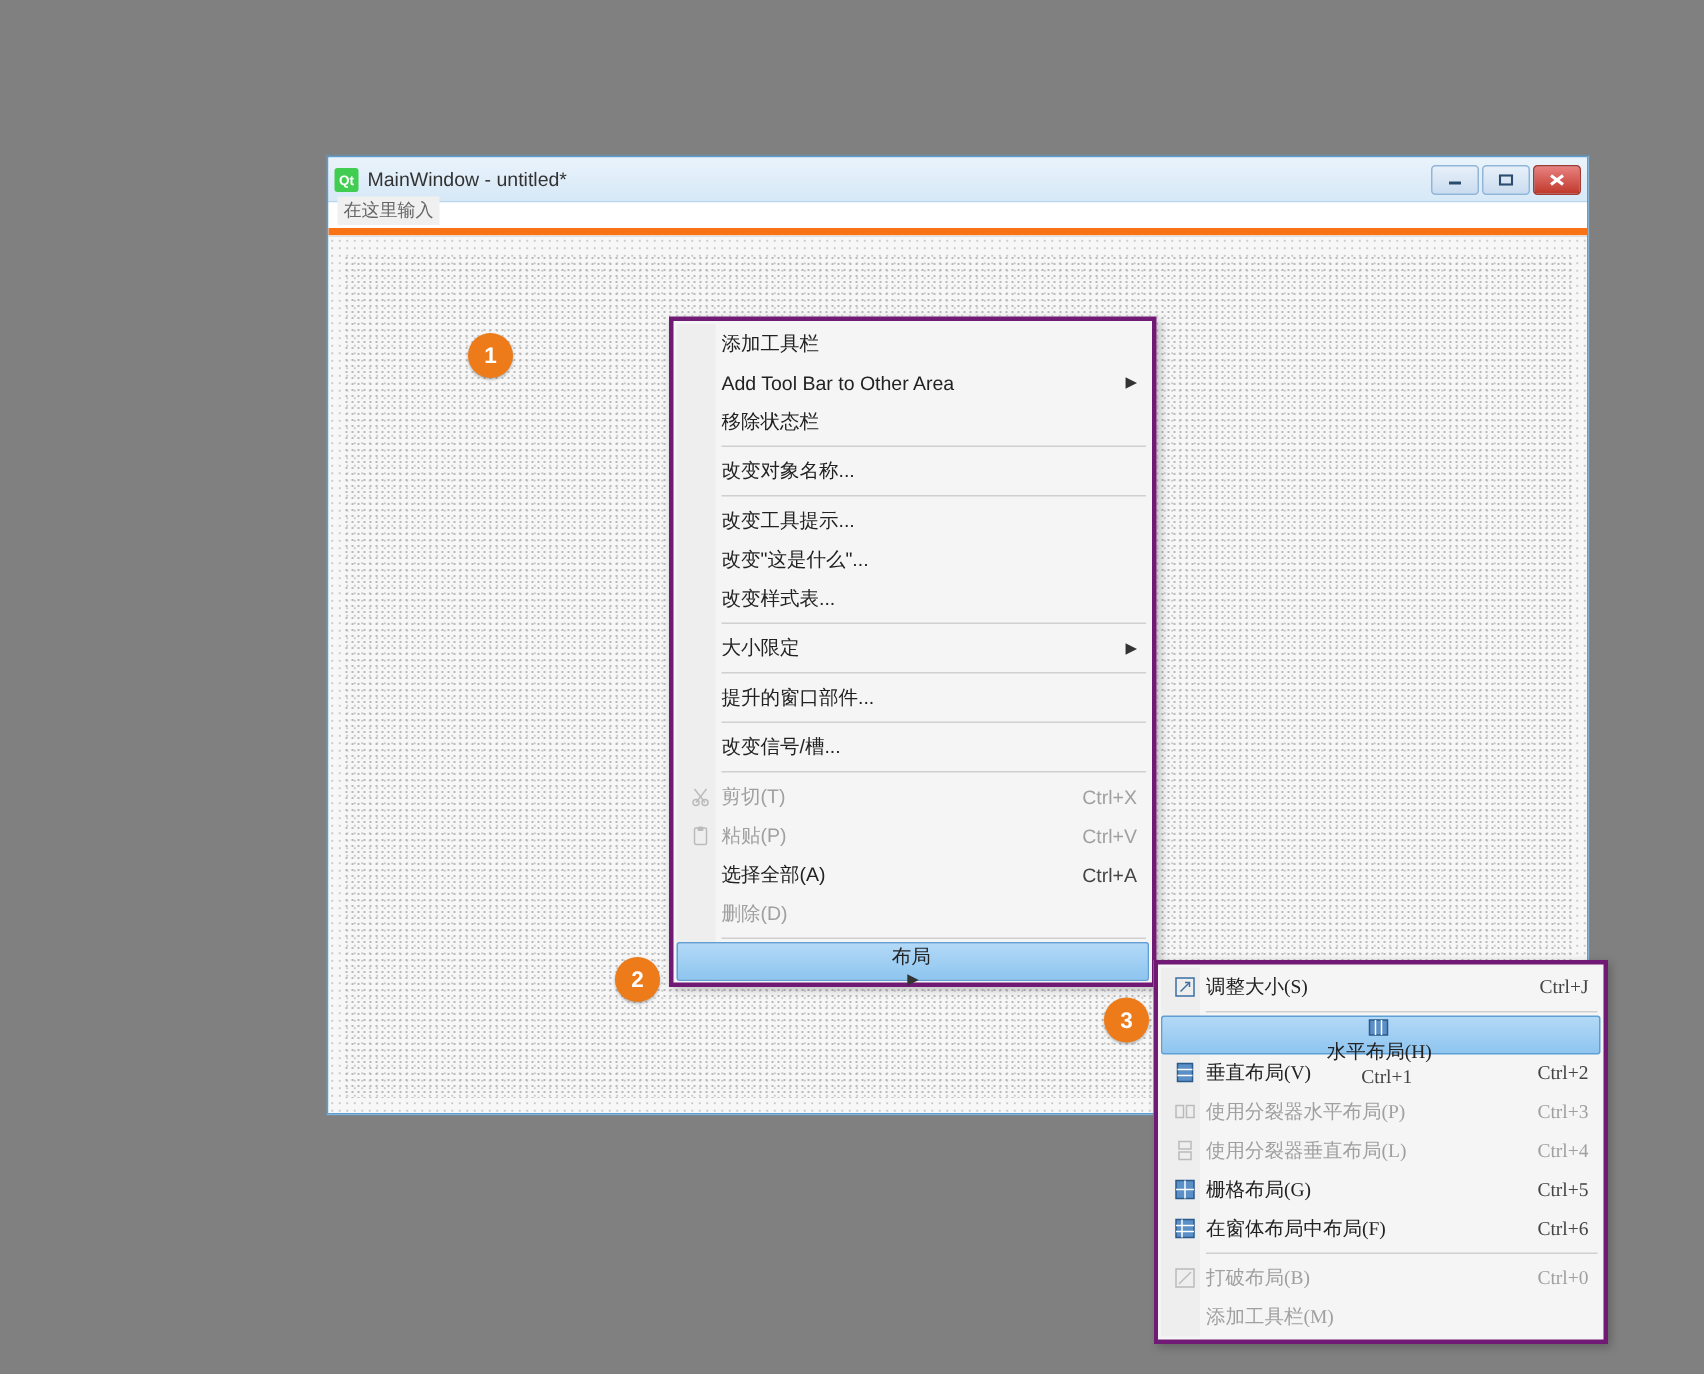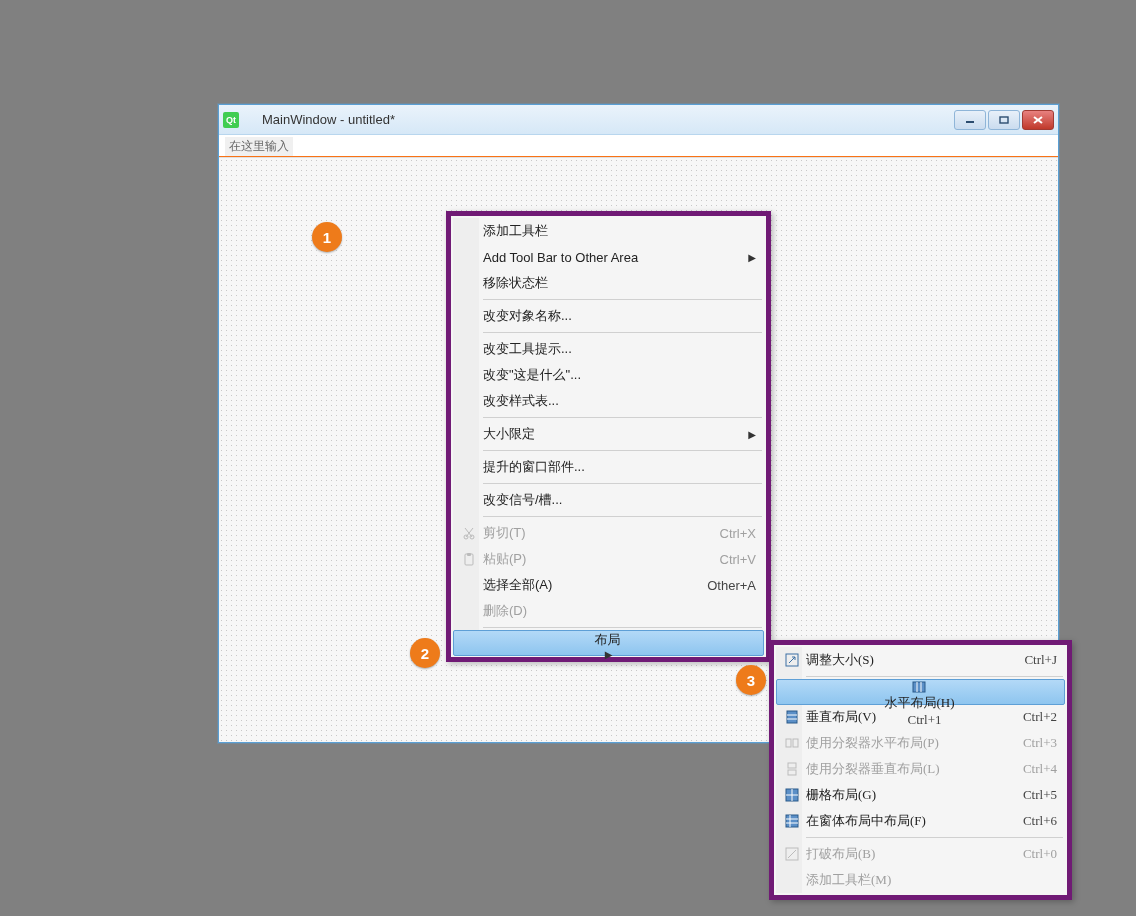--- a/index.html
+++ b/index.html
@@ -33,21 +33,21 @@
   .qt-icon {
     width: 16px; height: 16px;
     background: #41cd52;
     border-radius: 2px;
     display: inline-flex;
     align-items: center;
     justify-content: center;
     color: #fff;
     font-size: 9px;
     font-weight: bold;
-    margin-right: 23px;
+    margin-right: 6px;
   }
   .title-text { color: #333; }
   .winbtns { margin-left: auto; display: flex; gap: 2px; }
   .winbtn {
     width: 32px; height: 20px;
     border: 1px solid #8fb5d8;
     border-radius: 3px;
     display: flex;
     align-items: center;
     justify-content: center;
@@ -56,26 +56,26 @@
   .winbtn-min { background: linear-gradient(to bottom, #e8f0f9, #cadcef); }
   .winbtn-max { background: linear-gradient(to bottom, #e8f0f9, #cadcef); }
   .winbtn-close {
     background: linear-gradient(to bottom, #e88180, #c0392b);
     border-color: #a13a33;
   }
   .winbtn svg { display: block; }
   .menubar {
     height: 22px;
     background: #fff;
-    border-bottom: 1px solid #f97316;
+    border-bottom: 5px solid #f97316;
     padding: 2px 6px;
     color: #666;
     font-size: 12px;
     display: flex;
-    align-items: flex-start;
+    align-items: flex-end;
   }
   .menubar-placeholder{
     background:#f0f0f0;
     padding:1px 4px;
   }
   .canvas {
     position: absolute;
     left: 0; right: 0; top: 52px; bottom: 0;
     background-color: #f7f7f7;
     background-image: radial-gradient(#c8c8c8 0.7px, transparent 0.7px);
@@ -86,21 +86,21 @@
     position:absolute;
     left:10px; top:12px; right:10px; bottom:10px;
     background-image: radial-gradient(#b8b8b8 0.7px, transparent 0.7px);
     background-size: 4px 4px;
   }
 
   
   .ctxmenu {
     position: absolute;
     background: #f5f5f5;
-    border: 5px solid #701a75;
+    border: 3px solid #701a75;
     box-shadow: 2px 2px 6px rgba(0,0,0,0.25);
     padding: 2px;
   }
   .ctxmenu-main {
     left: 446px;
     top: 211px;
     width: 325px;
   }
   .ctxmenu-sub {
     left: 769px;
@@ -274,21 +274,21 @@
           <rect x="3" y="2" width="8" height="11" rx="1" fill="none" stroke="#bbb"></rect>
           <rect x="5" y="1" width="4" height="3" rx="1" fill="#bbb"></rect>
         </svg>
     </span>
     <span class="label">粘贴(P)</span>
     <span class="shortcut">Ctrl+V</span>
   </div>
   <div class="ctxitem">
     <span class="icon-slot"></span>
       <span class="label">选择全部(A)</span>
-    <span class="shortcut">Other+A</span>
+    <span class="shortcut">Ctrl+A</span>
   </div>
   <div class="ctxitem disabled">
     <span class="icon-slot"></span>
       <span class="label">删除(D)</span>
   </div>
   <div class="ctxsep"></div>
   <div class="ctxitem highlight">
     <span class="icon-slot"></span>
       <span class="label">布局</span>
     <span class="arrow">▶</span>

